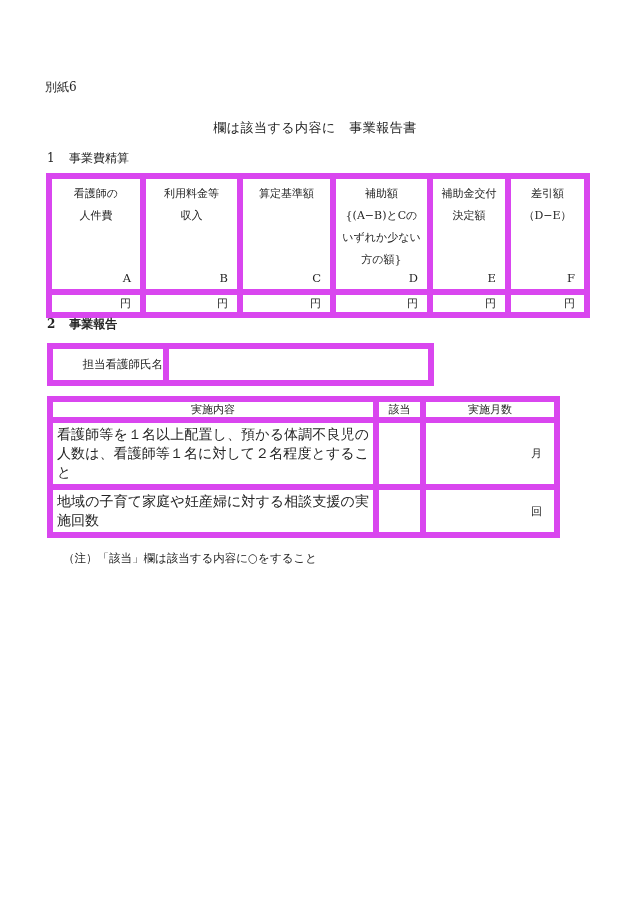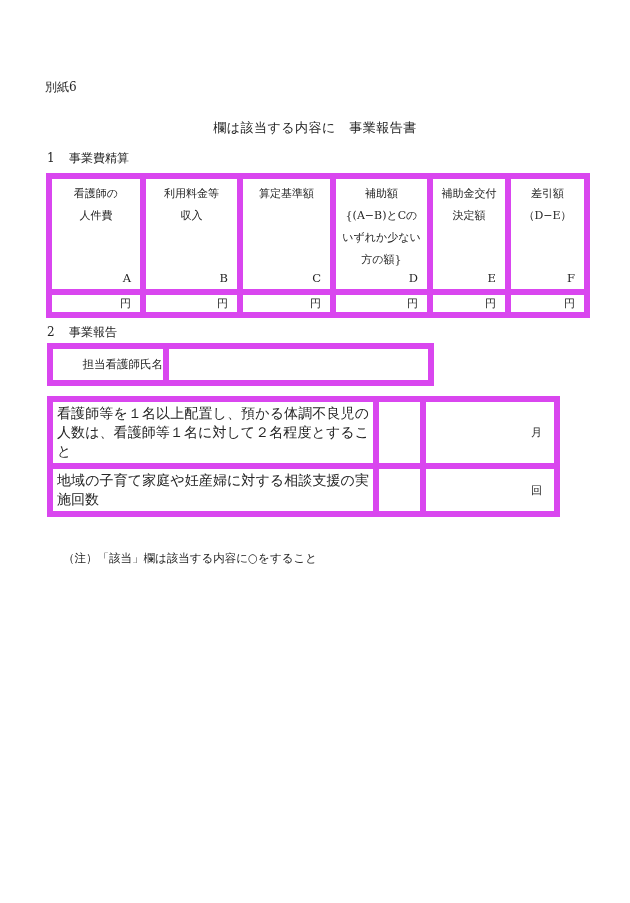--- a/index.html
+++ b/index.html
@@ -15,21 +15,21 @@
 
   .doc-title {
     position: absolute; left: 0; top: 119px; width: 100%;
     text-align: center; font-size: 13px; letter-spacing: 0.5px;
   }
 
   .sec-heading { position: absolute; font-size: 12px; }
   .sec-heading .num { display: inline-block; min-width: 8px; }
   .sec-heading .lbl { margin-left: 14px; }
   .sec1 { left: 47px; top: 150px; }
-  .sec2 { left: 47px; top: 324px; }
+  .sec2 { left: 47px; top: 316px; font-weight: bold; }
 
   table { border-collapse: collapse; table-layout: fixed; position: absolute; background: #ffffff; }
   td { border: 6px solid #d946ef; font-size: 11px; overflow: hidden; }
 
   
   .t1 { left: 46px; top: 173px; width: 538px; }
   .t1 .head-row td { height: 110px; padding: 0; vertical-align: top; }
   .hcell { display: flex; flex-direction: column; justify-content: space-between; height: 110px; }
   .hlines { padding-top: 4px; text-align: center; line-height: 22px; font-size: 11px; }
   .hletter { text-align: right; padding: 0 9px 4px 0; font-size: 11.5px; }
@@ -159,20 +159,25 @@
     </tbody>
   </table>
 
   <table class="t2">
     <colgroup>
         <col style="width:326px">
         <col style="width:47px">
         <col style="width:134px">
       </colgroup>
     <tbody>
+      <tr class="head-row">
+        <td>実施内容</td>
+        <td>該当</td>
+        <td>実施月数</td>
+      </tr>
       <tr class="r1">
         <td class="content">看護師等を１名以上配置し、預かる体調不良児の人数は、看護師等１名に対して２名程度とすること</td>
         <td></td>
         <td class="unit"><span>月</span></td>
       </tr>
       <tr class="r3">
         <td class="content">地域の子育て家庭や妊産婦に対する相談支援の実施回数</td>
         <td></td>
         <td class="unit"><span>回</span></td>
       </tr>

